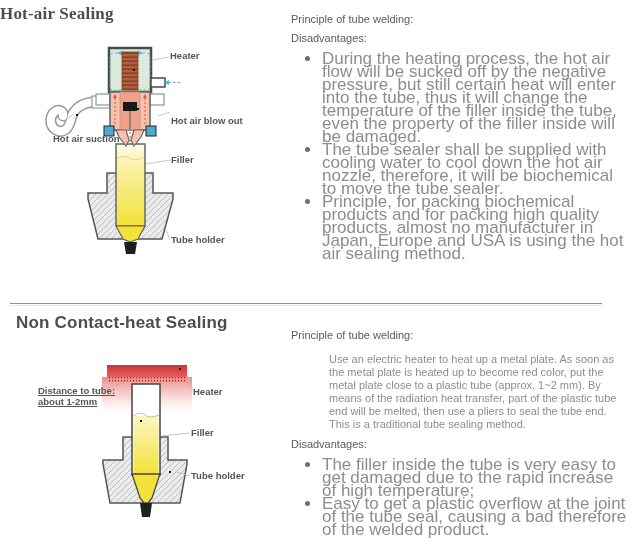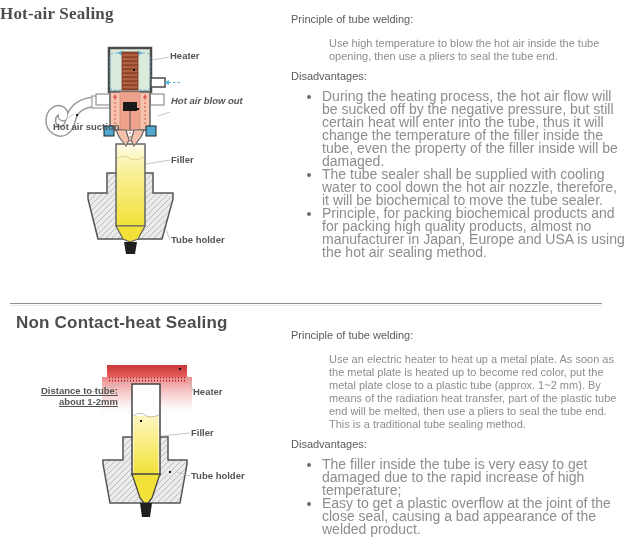--- a/index.html
+++ b/index.html
@@ -6,25 +6,25 @@
   body{
     width:640px;height:556px;position:relative;background:#ffffff;
     font-family:"Liberation Sans", sans-serif;overflow:hidden;
   }
   .abs{position:absolute;}
   .sec-title{font-size:17px;font-weight:bold;color:#4d4d4d;margin:0;letter-spacing:.2px;}
   .textcol{width:336px;}
   .sub{font-size:11px;font-weight:normal;color:#5b5b5b;}
   .sub.gap{margin-top:7px;}
   .body-p{font-size:11px;color:#8d8d8d;line-height:13px;margin:12px 0 0 38px;}
-  ul.dis{font-size:14px;color:#8d8d8d;line-height:13px;margin:8px 0 0 0;padding-left:31px;}
+  ul.dis{font-size:17px;color:#8d8d8d;line-height:13px;margin:8px 0 0 0;padding-left:31px;}
   ul.dis li{margin:0;}
   ul.dis li::marker{color:#6e6e6e;}
   .divider{left:10px;top:303px;width:592px;height:1px;border-top:1px solid #8f8f8f;border-bottom:1px solid #e6e6e6;}
-  .diagram{overflow:visible;text-align:right;}
+  .diagram{overflow:visible;}
   .dlabel{position:absolute;font-size:9.5px;font-weight:bold;color:#555555;line-height:10.5px;white-space:nowrap;}
   .dlabel.wrap{white-space:normal;width:80px;text-decoration:underline;}
 </style>
 </head>
 <body>
 
 <h1 class="sec-title abs" style="left:0;top:4px;font-family:Liberation Serif, serif;">Hot-air Sealing</h1>
 
 <div class="abs diagram" style="left:30px;top:38px;width:250px;height:220px;">
   <svg width="250" height="220" viewBox="0 0 250 220">
@@ -91,29 +91,28 @@
     <g stroke="#b8b8b8" stroke-width="0.8">
       <line x1="122" y1="22" x2="139" y2="19"></line>
       <line x1="128" y1="78" x2="140" y2="74"></line>
       <line x1="44" y1="76" x2="35" y2="82"></line>
       <line x1="116" y1="126" x2="140" y2="122"></line>
       <line x1="136" y1="192" x2="140" y2="202"></line>
     </g>
   </svg>
 
   <span class="dlabel" style="left:140px;top:13px;">Heater</span>
-  <span class="dlabel" style="left:141px;top:58px;font-style:italic;">Hot air blow out</span>
-  <span class="dlabel" style="left:23px;top:84px;">Hot air suction</span>
+  <span class="dlabel" style="left:141px;top:78px;">Hot air blow out</span>
+  <span class="dlabel" style="left:23px;top:96px;">Hot air suction</span>
   <span class="dlabel" style="left:141px;top:117px;">Filler</span>
   <span class="dlabel" style="left:141px;top:197px;">Tube holder</span>
 </div>
 
 <div class="abs textcol" style="left:291px;top:13px;">
   <div class="sub">Principle of tube welding:</div>
-  <p class="body-p">Use high temperature to blow the hot air inside the tube opening, then use a pliers to seal the tube end.</p>
   <div class="sub gap">Disadvantages:</div>
   <ul class="dis">
     <li>During the heating process, the hot air flow will be sucked off by the negative pressure, but still certain heat will enter into the tube, thus it will change the temperature of the filler inside the tube, even the property of the filler inside will be damaged.</li>
     <li>The tube sealer shall be supplied with cooling water to cool down the hot air nozzle, therefore, it will be biochemical to move the tube sealer.</li>
     <li>Principle, for packing biochemical products and for packing high quality products, almost no manufacturer in Japan, Europe and USA is using the hot air sealing method.</li>
   </ul>
 </div>
 
 <div class="abs divider"></div>
 
@@ -169,15 +168,15 @@
   <span class="dlabel" style="left:161px;top:68px;">Filler</span>
   <span class="dlabel" style="left:161px;top:111px;">Tube holder</span>
 </div>
 
 <div class="abs textcol" style="left:291px;top:329px;">
   <div class="sub">Principle of tube welding:</div>
   <p class="body-p">Use an electric heater to heat up a metal plate. As soon as the metal plate is heated up to become red color, put the metal plate close to a plastic tube (approx. 1~2 mm). By means of the radiation heat transfer, part of the plastic tube end will be melted, then use a pliers to seal the tube end. This is a traditional tube sealing method.</p>
   <div class="sub gap">Disadvantages:</div>
   <ul class="dis">
     <li>The filler inside the tube is very easy to get damaged due to the rapid increase of high temperature;</li>
-    <li>Easy to get a plastic overflow at the joint of the close seal, causing a bad appearance of the welded product.</li>
+    <li>Easy to get a plastic overflow at the joint of the tube seal, causing a bad therefore of the welded product.</li>
   </ul>
 </div>
 
 </body></html>

